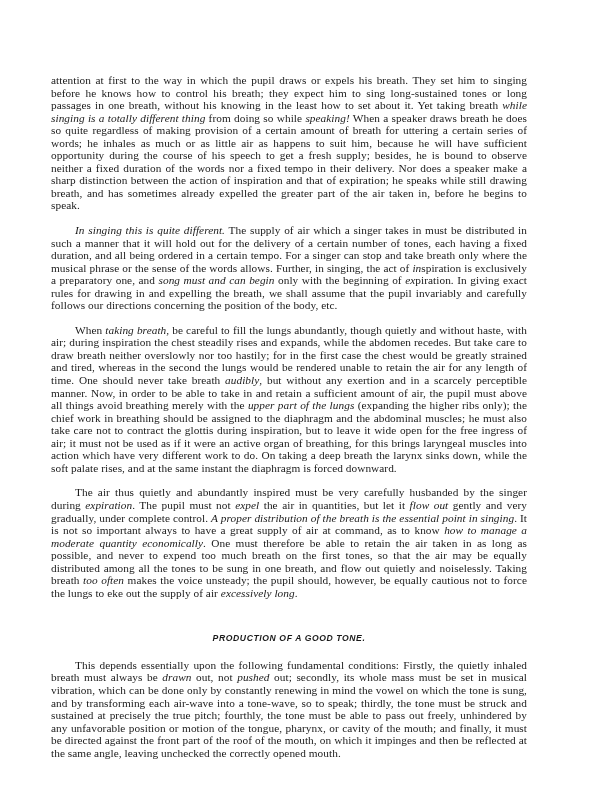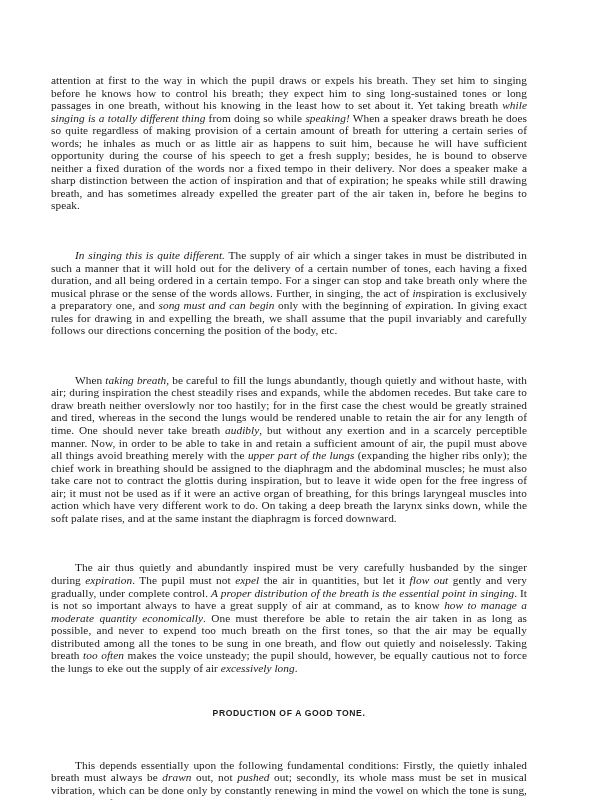--- a/index.html
+++ b/index.html
@@ -4,25 +4,25 @@
 <style>
   html, body { margin: 0; padding: 0; background: #ffffff; }
   body { width: 600px; height: 800px; position: relative; overflow: hidden; }
   .page {
     position: absolute; left: 51px; top: 74px; width: 476px;
     font-family: "Liberation Serif", "DejaVu Serif", serif;
     font-size: 11.3px; line-height: 12.55px; color: #1a1a1a;
     text-align: justify; letter-spacing: 0.05px;
   }
   .para { margin: 0; }
-  .indent { text-indent: 24px; margin-top: 25px; }
+  .indent { text-indent: 24px; }
   .gap { height: 12px; }
   .heading {
     text-align: center; font-family: "Liberation Sans", "DejaVu Sans", sans-serif;
-    font-weight: bold; font-size: 8.6px; letter-spacing: 0.6px; margin: 0;
+    font-weight: bold; font-size: 8.6px; letter-spacing: 0.6px; margin: 0; font-style: italic;
   }
   .i { font-style: italic; }
 </style>
 </head>
 <body>
 
 <div class="page">
   <p class="para"><span>attention at first to the way in which the pupil draws or expels his breath.  They set him to singing before he knows how to control his breath; they expect him to sing long-sustained tones or long passages in one breath, without his knowing in the least how to set about it. Yet taking breath </span><span class="i">while singing is a totally different thing</span><span> from doing so while </span><span class="i">speaking!</span><span>  When a speaker draws breath he does so quite regardless of making provision of a certain amount of breath for uttering a certain series of words; he inhales as much or as little air as happens to suit him, because he will have sufficient opportunity during the course of his speech to get a fresh supply; besides, he is bound to observe neither a fixed duration of the words nor a fixed tempo in their delivery.  Nor does a speaker make a sharp distinction between the action of inspiration and that of expiration; he speaks while still drawing breath, and has sometimes already expelled the greater part of the air taken in, before he begins to speak.</span></p>
   <div class="gap" style="height:12px"></div>
   <p class="para indent"><span class="i">In singing this is quite different.</span><span>  The supply of air which a singer takes in must be distributed in such a manner that it will hold out for the delivery of a certain number of tones, each having a fixed duration, and all being ordered in a certain tempo.  For a singer can stop and take breath only where the musical phrase or the sense of the words allows.  Further, in singing, the act of </span><span class="i">in</span><span>spiration is exclusively a preparatory one, and </span><span class="i">song must and can begin</span><span> only with the beginning of </span><span class="i">ex</span><span>piration.  In giving exact rules for drawing in and expelling the breath, we shall assume that the pupil invariably and carefully follows our directions concerning the position of the body, etc.</span></p>

